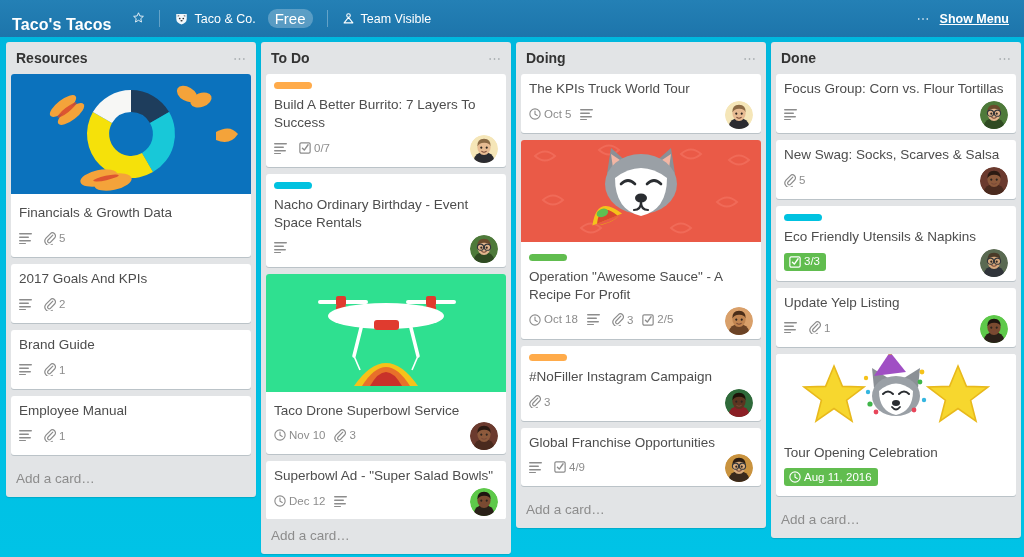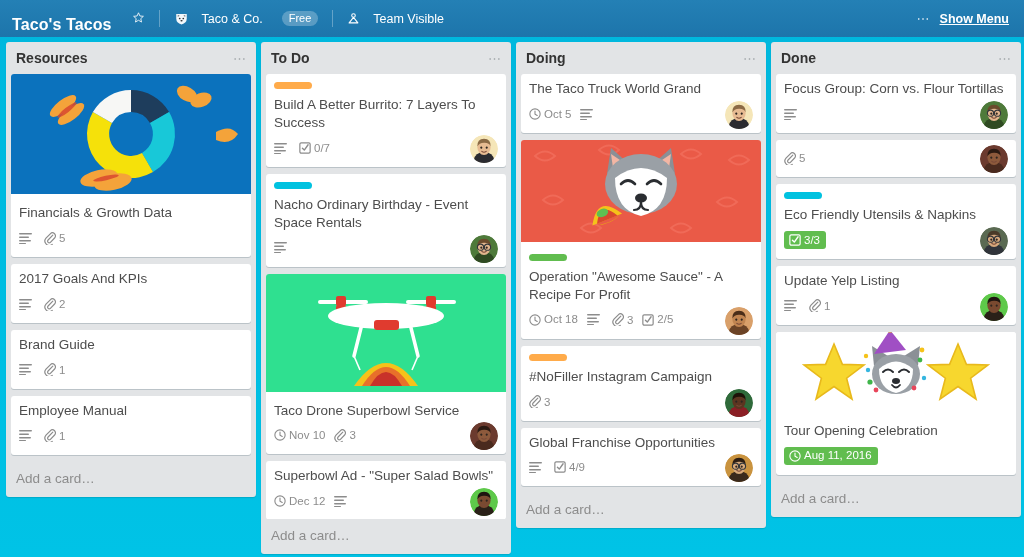--- a/index.html
+++ b/index.html
@@ -36,21 +36,21 @@
     font-size: 16px;
     font-weight: bold;
     letter-spacing: .1px;
     color: #ffffff;
     white-space: nowrap;
     margin-top: 12px;
   }
   .hdr-btn {
     display: inline-flex;
     align-items: center;
-    gap: 13px;
+    gap: 6px;
     padding: 3px 6px;
     border-radius: 3px;
     font-size: 12.5px;
     color: #ffffff;
     white-space: nowrap;
   }
   .hdr-sep {
     width: 1px;
     height: 17px;
     background: rgba(255,255,255,0.30);
@@ -61,21 +61,21 @@
     width: 15px; height: 15px;
     position: relative;
     display: inline-block;
     flex: none;
   }
   .team-logo svg { display: block; }
   .free-badge {
     display: inline-block;
     background: rgba(255,255,255,0.26);
     border-radius: 9px;
-    font-size: 11px;
+    font-size: 15px;
     color: #ffffff;
     padding: 2px 7px 2.5px 7px;
     margin-left: 6px;
     line-height: 1;
     font-weight: normal;
   }
   .vis-icon svg { display: block; }
   .hdr-right {
     margin-left: auto;
     display: flex;
@@ -579,21 +579,21 @@
         <div class="add-card">Add a card…</div>
       </div>
       <div class="list">
         <div class="list-header">
           <span class="list-title">Doing</span>
           <span class="list-menu">⋯</span>
         </div>
         <div class="cards">
           <div class="card">
             <div class="card-body">
-              <div class="card-title">The Taco Truck World Grand</div>
+              <div class="card-title">The KPIs Truck World Tour</div>
               <div class="badges">
                 <span class="badge">
                   <span>
                     <svg width="12" height="12" viewBox="0 0 14 14">
                       <circle cx="7" cy="7" r="6" fill="none" stroke="#8c8c8c" stroke-width="1.3"></circle>
                       <path d="M7 3.6 L7 7.2 L9.6 8.7" fill="none" stroke="#8c8c8c" stroke-width="1.3" stroke-linecap="round"></path>
                     </svg>
                   </span>
                   <span>Oct 5</span>
                 </span>
@@ -814,20 +814,21 @@
                     <ellipse cx="11.3" cy="12.6" rx="1" ry="1.2" fill="#2e2620"></ellipse>
                     <ellipse cx="16.7" cy="12.6" rx="1" ry="1.2" fill="#2e2620"></ellipse>
                     <path d="M11.8 16.4 Q14 18.1 16.2 16.4" fill="none" stroke="#7a4a38" stroke-width="1.1" stroke-linecap="round"></path>
                   </svg>
                 </span>
               </div>
             </div>
           </div>
           <div class="card">
             <div class="card-body">
+              <div class="card-title">New Swag: Socks, Scarves &amp; Salsa</div>
               <div class="badges">
                 <span class="badge">
                   <span>
                     <svg width="12" height="13" viewBox="0 0 12 13">
                       <path d="M8.8 3.2 L4.1 8 a1.6 1.6 0 0 0 2.3 2.3 L10.6 6 a3 3 0 0 0-4.3-4.2 L2 6.2 a4.4 4.4 0 0 0 6.2 6.2" fill="none" stroke="#8c8c8c" stroke-width="1.2" stroke-linecap="round"></path>
                     </svg>
                   </span>
                   <span>5</span>
                 </span>
                 <span class="avatar">

